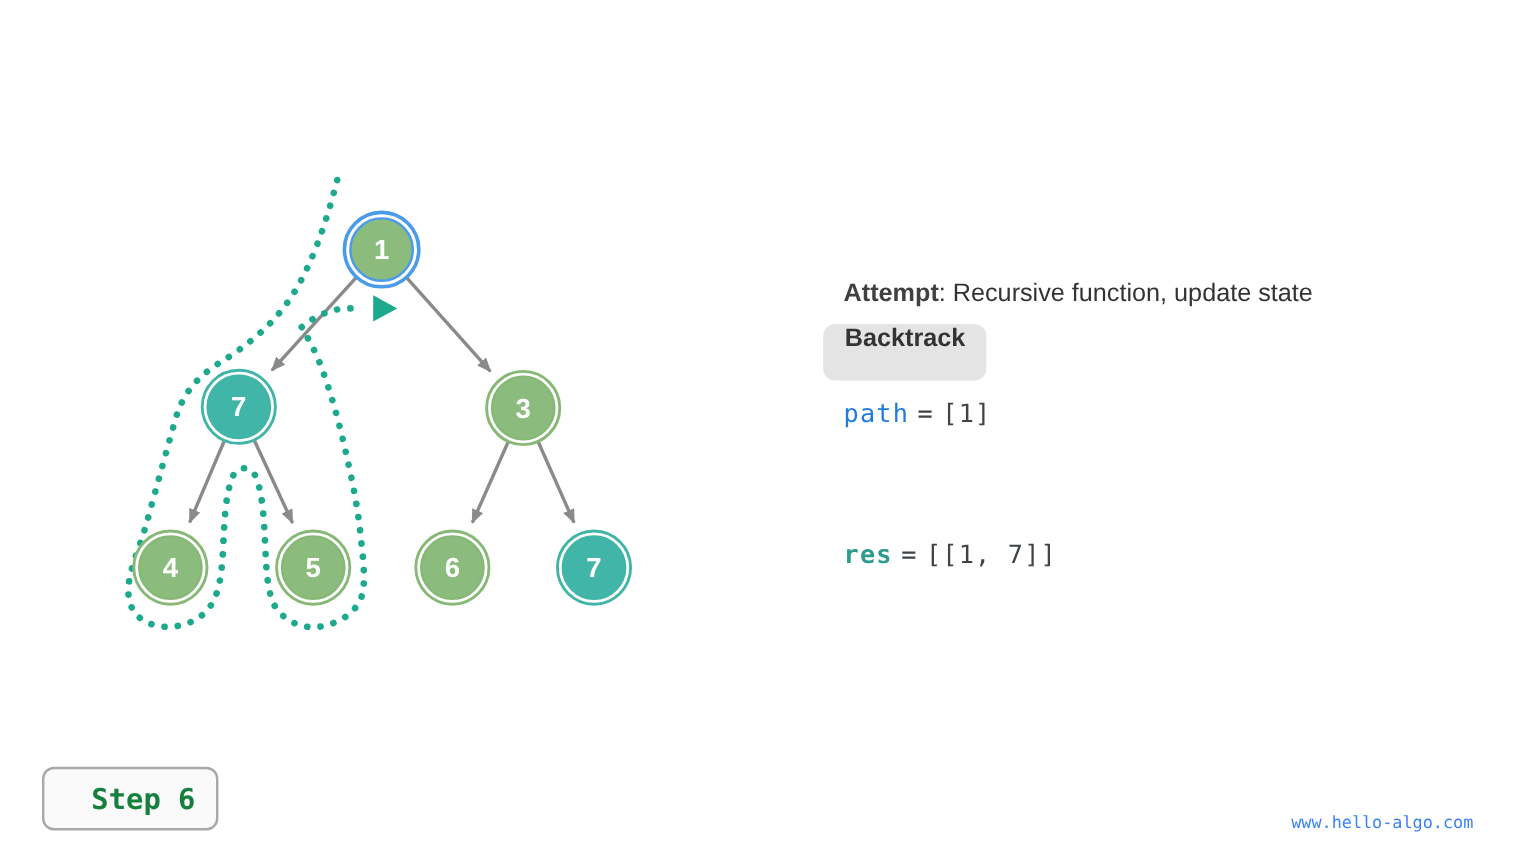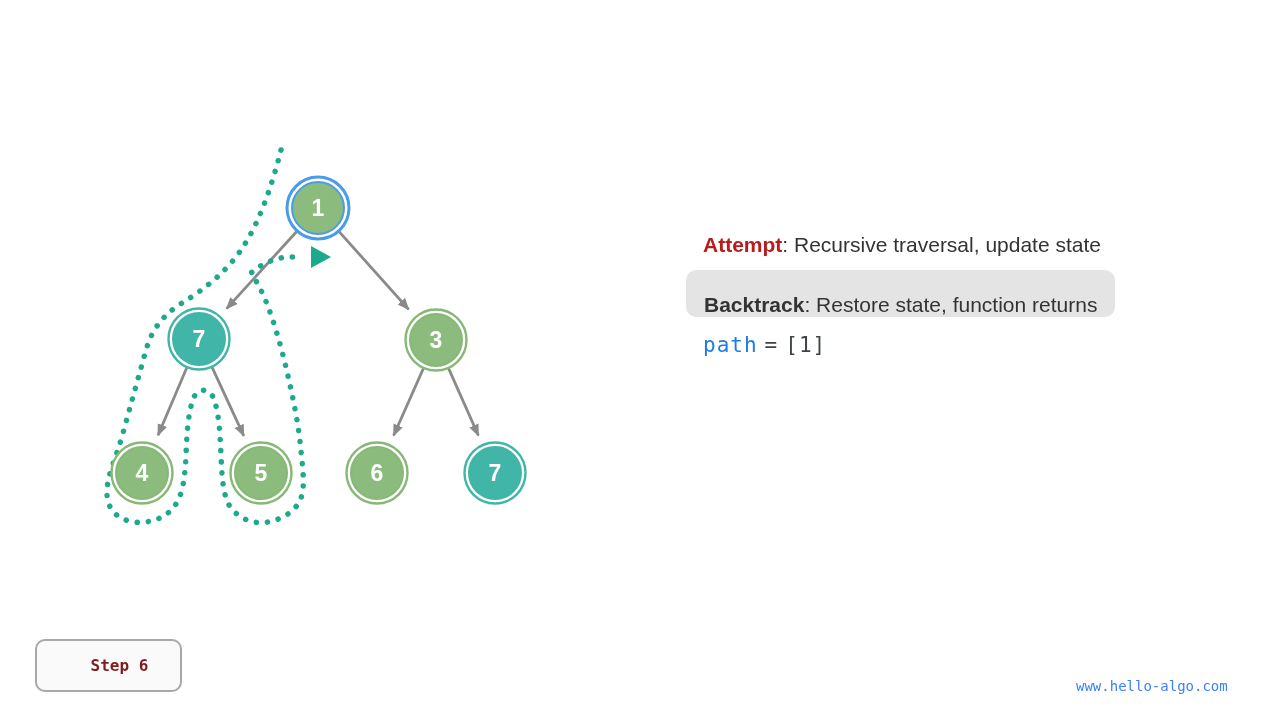--- a/index.html
+++ b/index.html
@@ -6,42 +6,42 @@
   #canvas{
     position:relative;width:1280px;height:720px;background:#ffffff;
     overflow:hidden;font-family:"Liberation Sans",sans-serif;
   }
   #tree-svg{position:absolute;left:0;top:0;}
   .abs{position:absolute;}
   .legend-line{
     left:703px;font-size:21px;color:#333333;white-space:nowrap;
     line-height:27px;
   }
-  .legend-line b{color:#b91c1c;font-weight:bold;}
+  .legend-line b{color:#404040;font-weight:bold;}
   #attempt-line{top:231px;}
   #backtrack-pill{
     left:686px;top:270px;height:47px;background:#e4e4e4;border-radius:10px;
-    display:flex;align-items:flex-end;padding:0 18px;font-size:21px;color:#333333;
+    display:flex;align-items:flex-start;padding:0 18px;font-size:21px;color:#333333;
     white-space:nowrap;
   }
   .code-line{
     left:703px;font-family:"DejaVu Sans Mono","Liberation Mono",monospace;
     font-size:21px;color:#3f4448;white-space:nowrap;letter-spacing:1px;
   }
   #path-line{top:333px;}
   #res-line{top:450px;}
   .var-path{color:#1f7ce0;font-weight:normal;}
   .var-res{color:#2e9b8b;font-weight:bold;}
   .assign{margin:0 7px;}
   #step-badge{
     left:35px;top:639px;width:147px;height:53px;
     background:#fafafa;border:2px solid #a8a8a8;border-radius:10px;
     display:flex;align-items:center;justify-content:center;
     font-family:"DejaVu Sans Mono","Liberation Mono",monospace;
-    font-size:16px;font-weight:bold;color:#7f1d1d;box-sizing:border-box;padding-left:22px;
+    font-size:24px;font-weight:bold;color:#15803d;box-sizing:border-box;padding-left:22px;
   }
   #watermark{
     left:1076px;top:678px;
     font-family:"DejaVu Sans Mono","Liberation Mono",monospace;
     font-size:14px;color:#3b82f6;white-space:nowrap;
   }
 </style>
 </head>
 <body>
 
@@ -119,32 +119,34 @@
         </g>
         <g>
           <circle cx="495" cy="473" r="30.5" fill="#ffffff" stroke="#41b5a7" stroke-width="2.4"></circle>
           <circle cx="495" cy="473" r="26" fill="#41b5a7" stroke="#41b5a7" stroke-width="2"></circle>
           <text x="495" y="481" text-anchor="middle" fill="#ffffff" font-family="&quot;Liberation Sans&quot;, sans-serif" font-size="23" font-weight="bold">7</text>
         </g>
       </g>
   </svg>
 
   <div id="attempt-line" class="abs legend-line">
-    <b>Attempt</b><span>: Recursive traversal, update state</span>
+    <b>Attempt</b><span>: Recursive function, update state</span>
   </div>
 
   <div id="backtrack-pill" class="abs">
     <b>Backtrack</b>
-      <span>: Restore state, function returns</span>
   </div>
 
   <div id="path-line" class="abs code-line">
     <span class="var-path">path</span><span class="assign">=</span><span>[1]</span>
   </div>
 
+  <div id="res-line" class="abs code-line">
+    <span class="var-res">res</span><span class="assign">=</span><span>[[1, 7]]</span>
+  </div>
 
   <div id="step-badge" class="abs">
     <span>Step 6</span>
   </div>
 
   <div id="watermark" class="abs">www.hello-algo.com</div>
 
 </div>
 
 </body></html>

